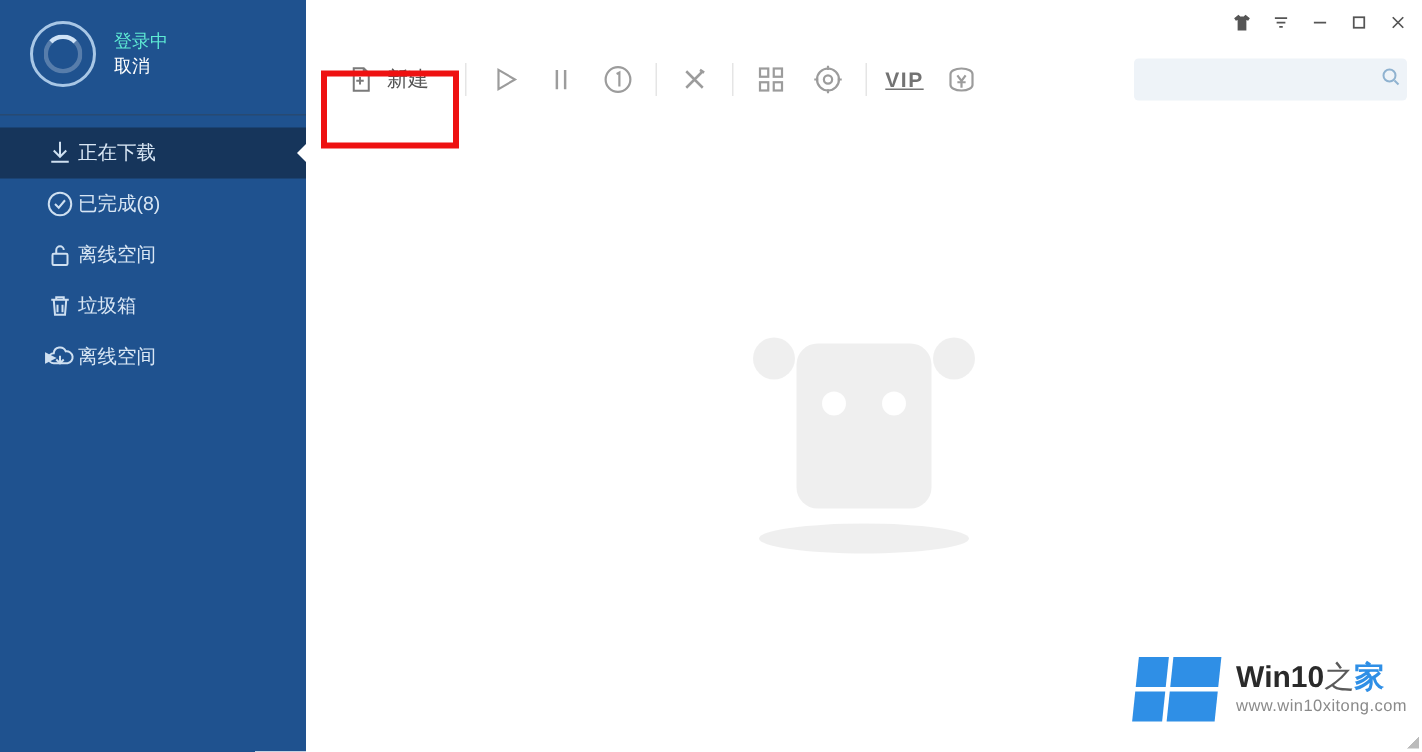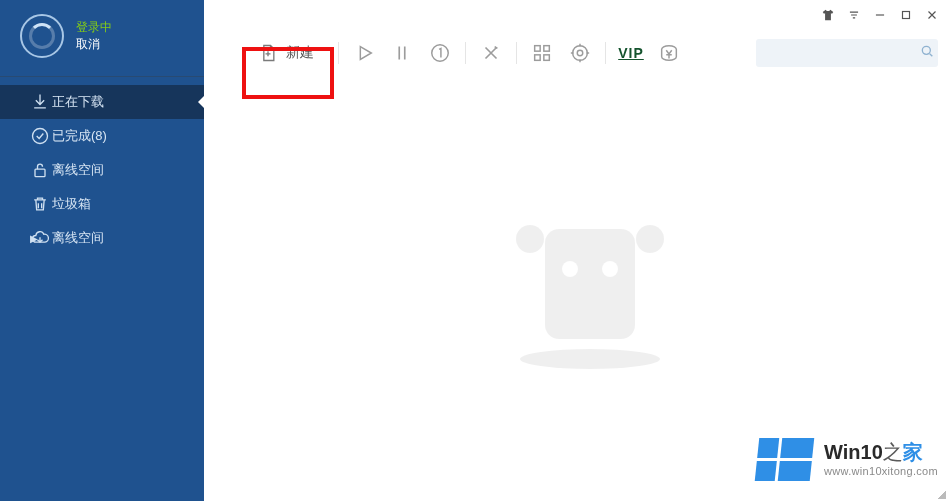--- a/index.html
+++ b/index.html
@@ -34,21 +34,21 @@
     display: flex; align-items: center; justify-content: center;
     position: relative;
   }
   .spinner {
     width: 26px; height: 26px;
     border: 3px solid rgba(255,255,255,0.25);
     border-top-color: #cfe3f7;
     border-radius: 50%;
   }
   .user-texts { display: flex; flex-direction: column; line-height: 1.4; }
-  .user-texts span { font-size: 12px; color: #84cc16; }
+  .user-texts span { font-size: 12px; color: #5eead4; }
   .user-texts .cancel { color: #ffffff; }
   .divider {
     height: 1px; background: rgba(0,0,0,0.28);
     border-bottom: 1px solid rgba(255,255,255,0.08);
     margin: 0 0 8px 0;
   }
   .nav { list-style: none; }
   .nav-item {
     display: flex; align-items: center;
     height: 34px;
@@ -77,21 +77,21 @@
     position: absolute; left: 30px; top: 50%; transform: translateY(-50%);
     font-size: 10px; color: #cfe0f1;
   }
   .nav-item svg { stroke: #cfe0f1; }
 
   
   .main {
     flex: 1;
     background: #fff;
     position: relative;
-    display: flex; flex-direction: column; padding-left: 28px;
+    display: flex; flex-direction: column;
   }
   .titlebar {
     height: 30px;
     display: flex; align-items: center; justify-content: flex-end;
     gap: 10px; padding-right: 8px;
   }
   .tb-icon { width: 16px; height: 16px; display:flex; align-items:center; justify-content:center; color:#4a4a4a; cursor:pointer; }
   .tb-icon svg { width: 14px; height: 14px; }
 
   .toolbar {
@@ -100,21 +100,21 @@
     padding: 0 10px;
     gap: 4px;
   }
   .tool-btn {
     min-width: 34px; height: 34px;
     display: flex; align-items: center; justify-content: center;
     color: #888; cursor: pointer;
     padding: 0 4px;
   }
   .tool-btn svg { width: 22px; height: 22px; stroke:#9c9c9c; }
-  .tool-btn.vip { font-size: 14px; letter-spacing: 1px; color:#14532d; text-decoration: underline; font-weight:bold; }
+  .tool-btn.vip { font-size: 14px; letter-spacing: 1px; color:#737373; text-decoration: underline; font-weight:bold; }
   .newbtn {
     display: flex; align-items: center; gap: 8px;
     height: 48px; padding: 0 16px;
     color: #555; font-size: 14px;
   }
   .newbtn svg { width: 20px; height: 20px; stroke:#7a7a7a; }
   .highlight-box {
     position: absolute;
     left: 0px; top: 18px;
     width: 92px; height: 52px;

